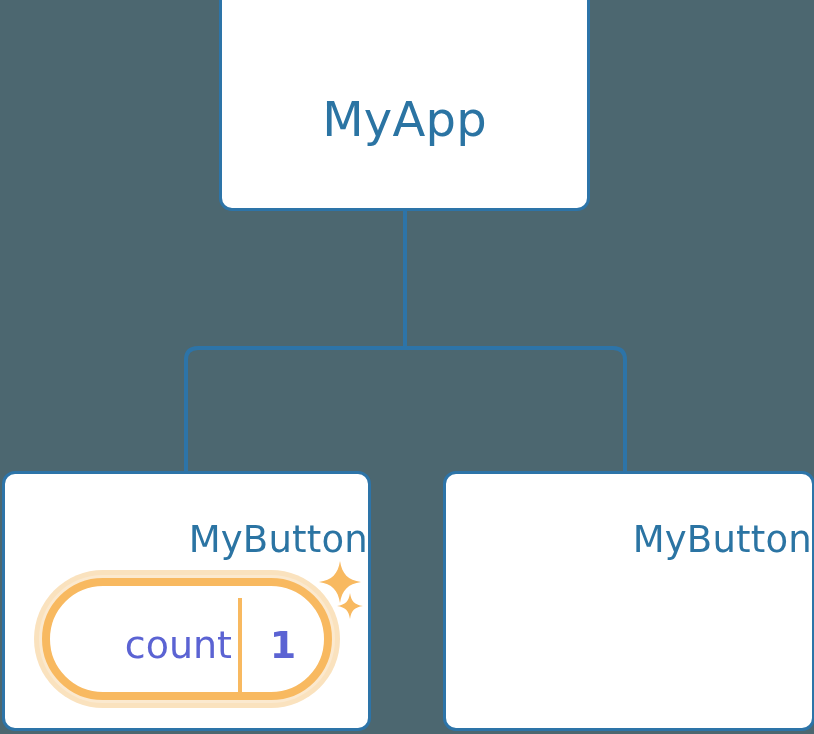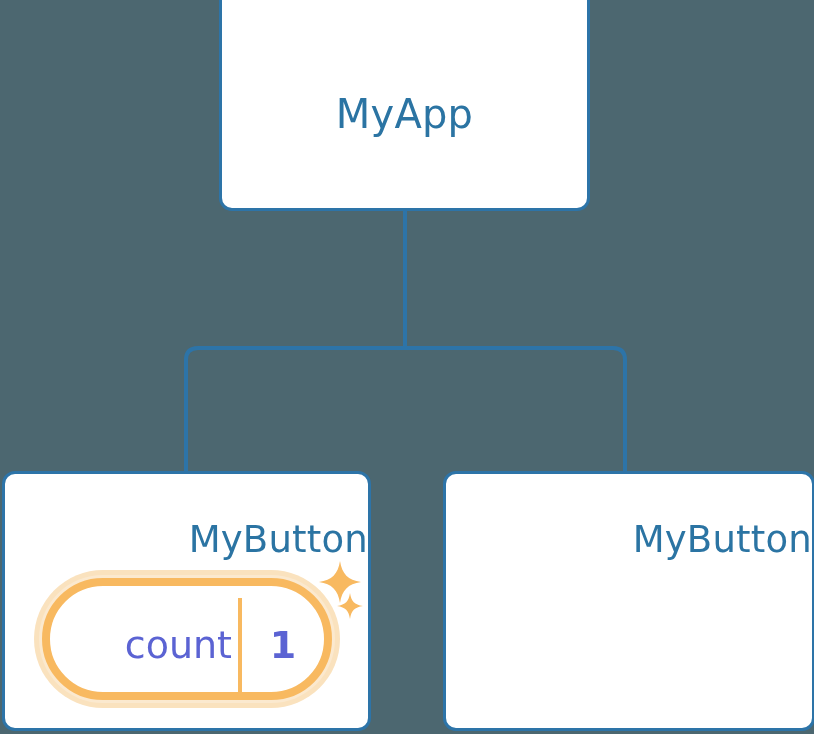--- a/index.html
+++ b/index.html
@@ -53,21 +53,21 @@
 
   
   #node-root {
     left: 219px;
     top: -24px;
     width: 371px;
     height: 235px;
   }
   #node-root .node-title {
     top: 112px;
-    font-size: 40px;
+    font-size: 48px;
   }
 
   
   #node-child-left {
     left: 2px;
     top: 471px;
     width: 369px;
     height: 260px;
   }
   #node-child-right {

